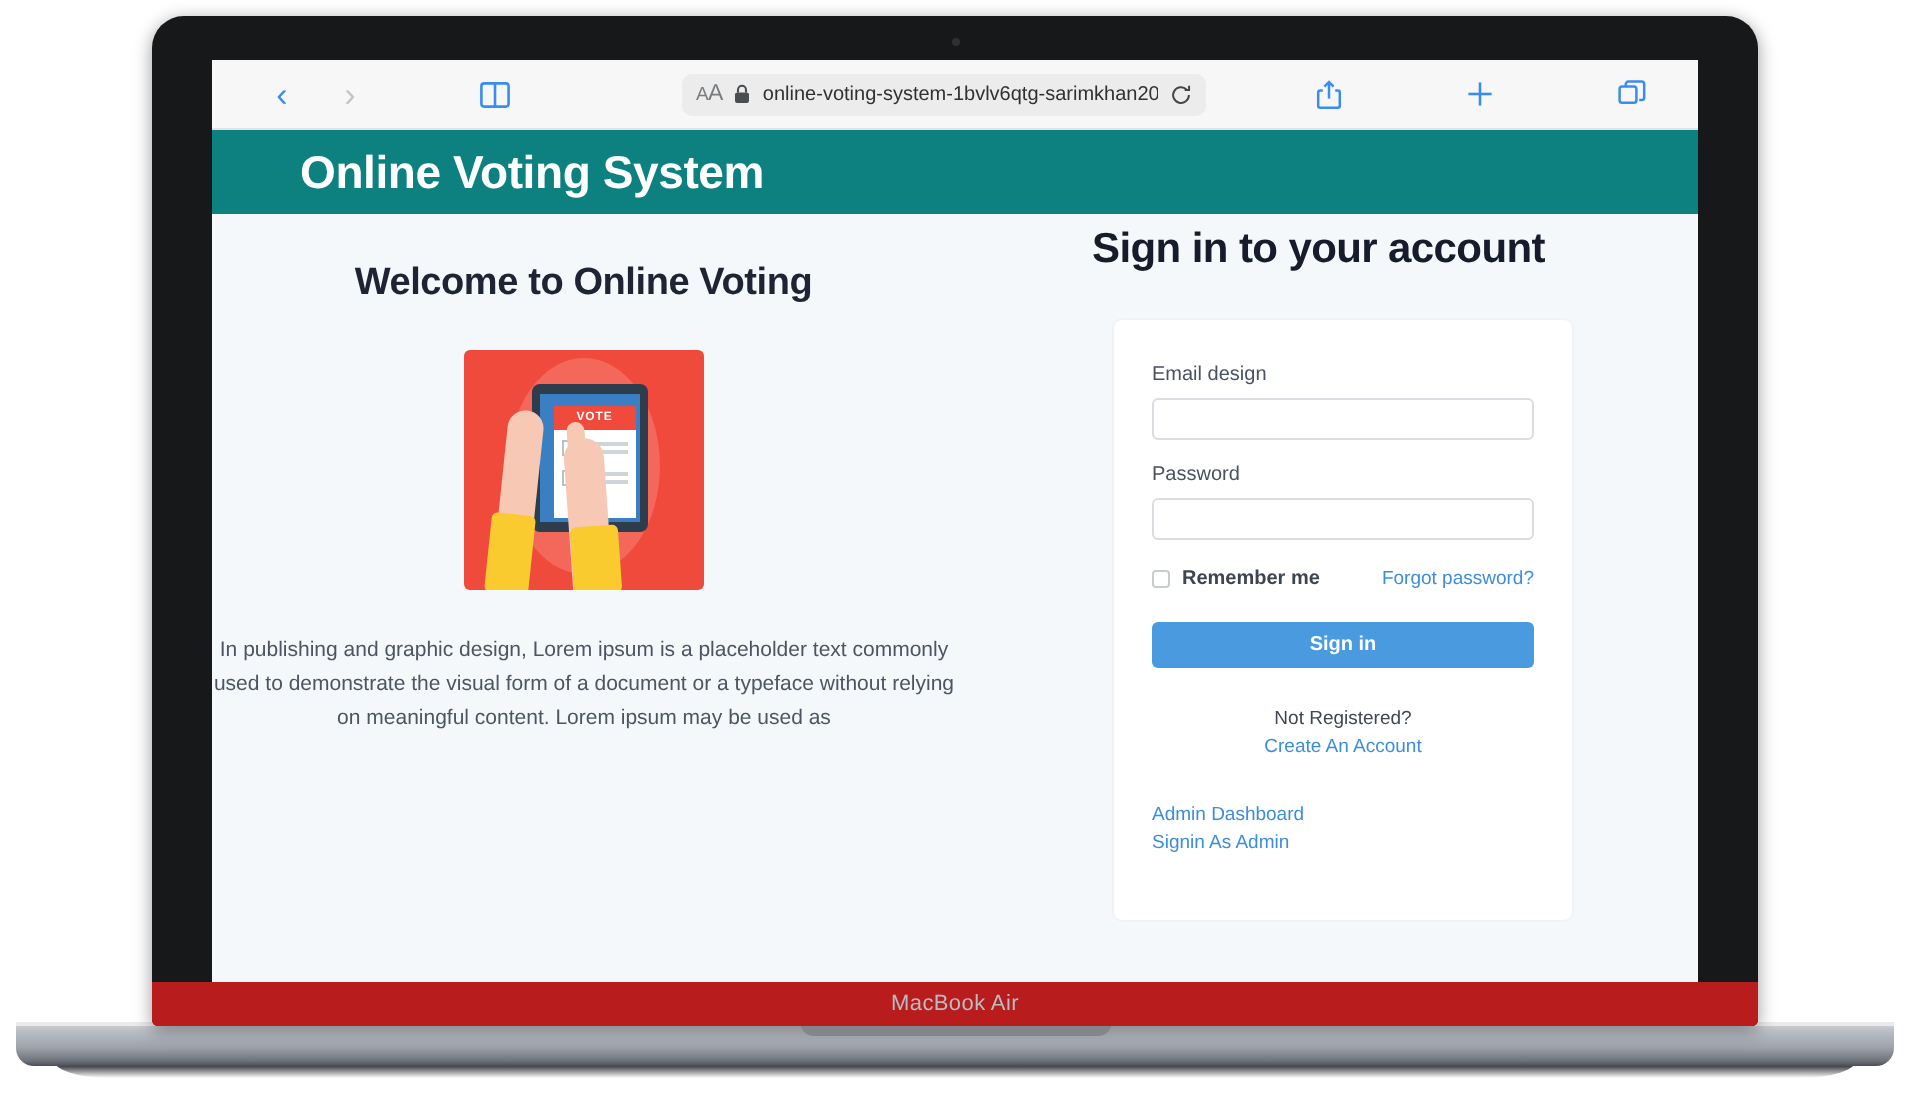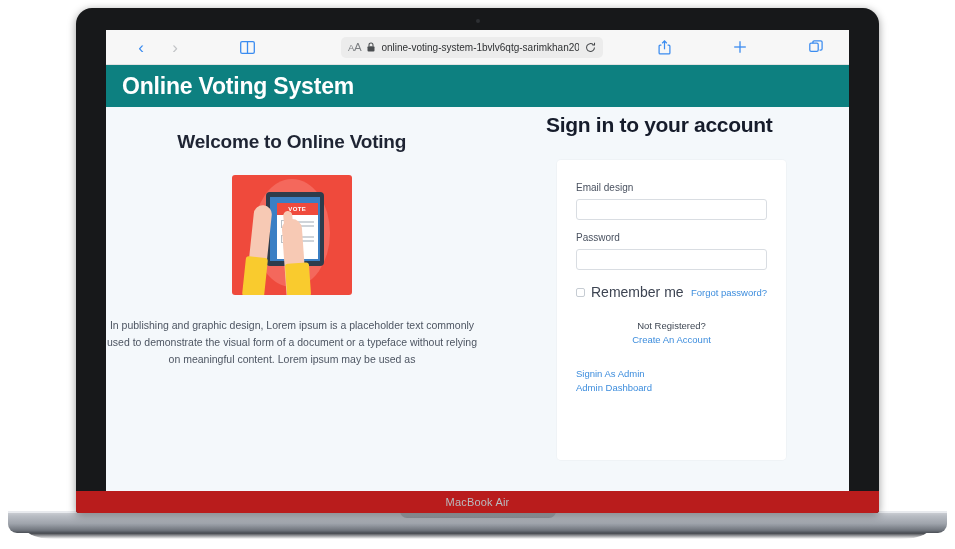--- a/index.html
+++ b/index.html
@@ -177,21 +177,21 @@
     height: 438px;
     background: #f4f8fb;
     overflow: hidden;
     position: relative;
   }
   .app-header {
     height: 42px;
     background: #0d8080;
     display: flex;
     align-items: center;
-    padding-left: 16px;
+    padding-left: 44px;
     box-sizing: border-box;
   }
   .app-title {
     color: #ffffff;
     font-size: 23px;
     font-weight: bold;
     letter-spacing: -0.2px;
   }
 
   .page-body {
@@ -421,22 +421,23 @@
   }
   .checkbox {
     width: 9px;
     height: 9px;
     border: 1px solid #c6ccd3;
     border-radius: 2px;
     background: #fff;
     box-sizing: border-box;
   }
   .remember-label {
-    font-size: 14px;
+    font-size: 10px;
     color: #3d4452;
+    font-weight: bold;
   }
   .forgot-link {
     font-size: 9.5px;
     color: #3d8ddd;
     text-decoration: none;
   }
   .signin-btn {
     width: 100%;
     height: 23px;
     background: #4a9ae0;
@@ -594,27 +595,28 @@
               <input class="field-input" type="password" placeholder="" style="">
 
               <div class="row-remember">
                 <div class="remember-left">
                   <div class="checkbox"></div>
                   <span class="remember-label">Remember me</span>
                 </div>
                 <a class="forgot-link" href="#">Forgot password?</a>
               </div>
 
+              <button class="signin-btn">Sign in</button>
 
               <div class="not-registered">Not Registered?</div>
               <a class="create-link" href="#">Create An Account</a>
 
               <div class="admin-links">
+                <a href="#">Admin Dashboard</a>
                 <a href="#">Signin As Admin</a>
-                <a href="#">Admin Dashboard</a>
               </div>
             </div>
           </div>
 
         </div>
       </div>
     </div>
 
     <div class="laptop-chin">
       <span class="laptop-chin-label">MacBook Air</span>

